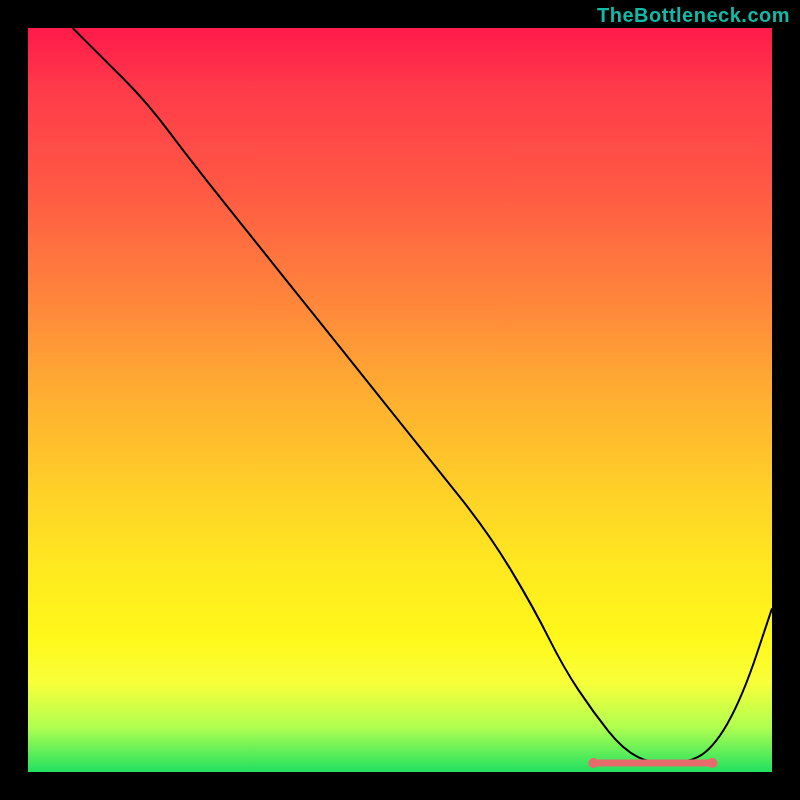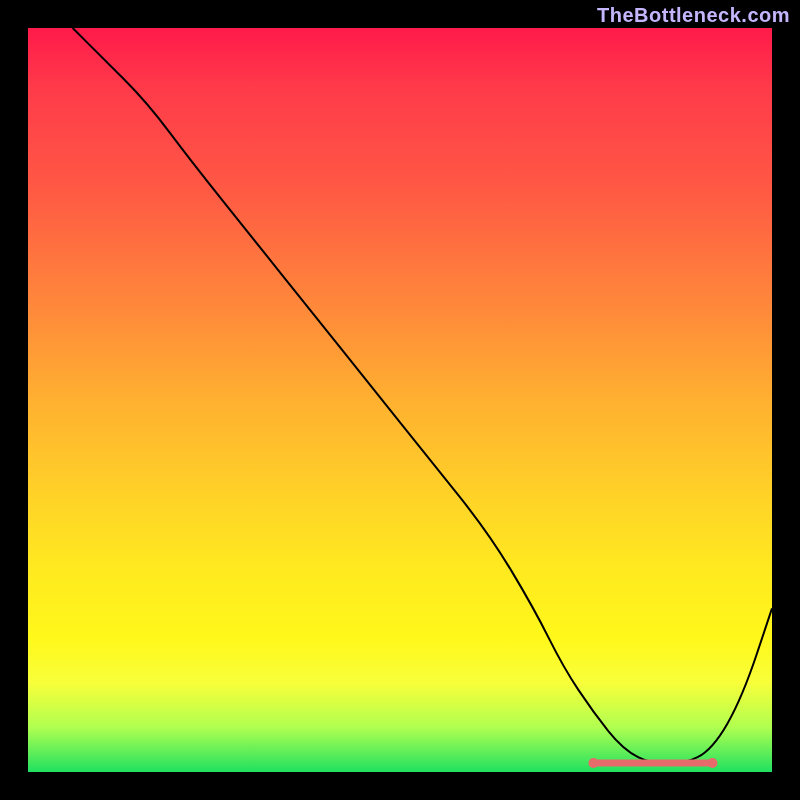--- a/index.html
+++ b/index.html
@@ -14,21 +14,21 @@
   .container {
     position: relative;
     width: 800px;
     height: 800px;
     background: #000;
   }
   .watermark {
     position: absolute;
     top: 4px;
     right: 10px;
-    color: #c4b5fd;
+    color: #14b8a6;
     font-size: 20px;
     font-weight: bold;
     letter-spacing: 0.5px;
     z-index: 10;
   }
   .plot-area {
     position: absolute;
     left: 28px;
     top: 28px;
     width: 744px;

